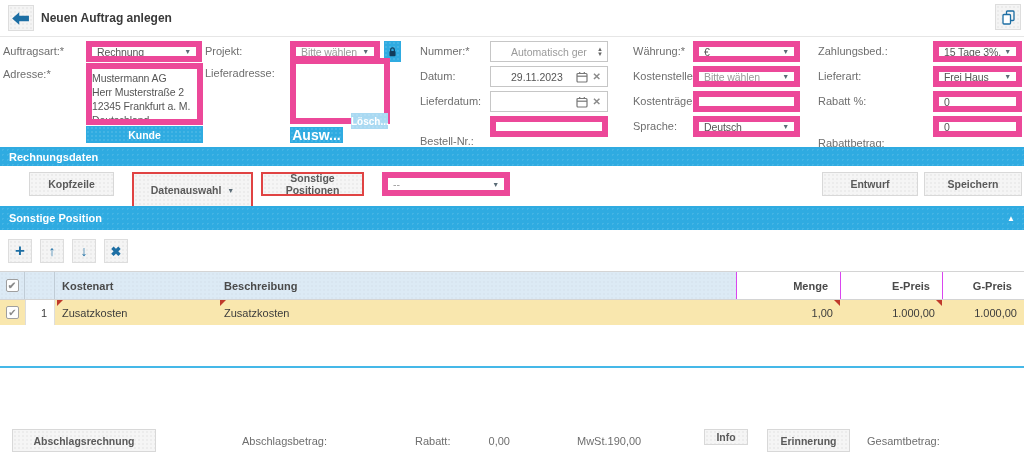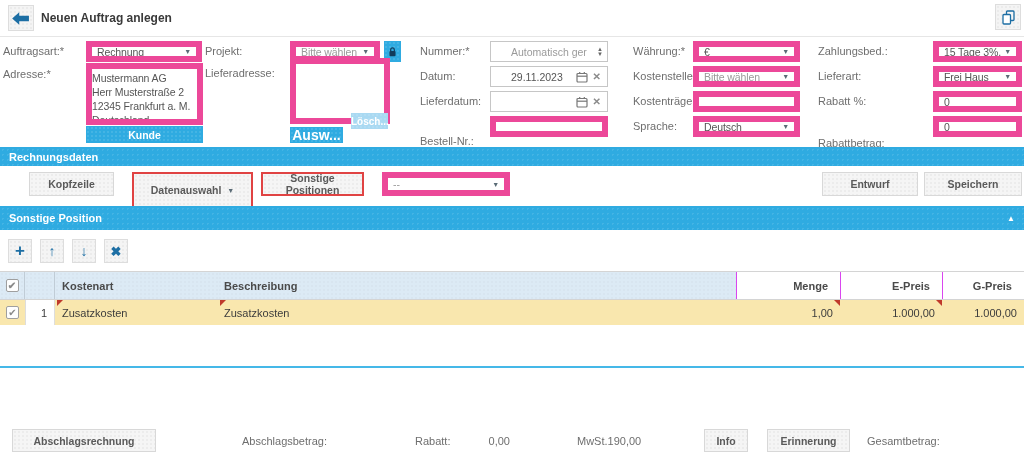--- a/index.html
+++ b/index.html
@@ -275,17 +275,17 @@
     </div>
   </div>
 
   <div class="abs divider" style="left:0;top:366px;width:1024px;height:2px;"></div>
 
   <button class="abs graybtn" style="left:12px;top:429px;width:144px;height:23px;">Abschlagsrechnung</button>
   <div class="abs lbl" style="left:242px;top:430px;line-height:23px;">Abschlagsbetrag:</div>
   <div class="abs lbl" style="left:415px;top:430px;line-height:23px;">Rabatt:</div>
   <div class="abs lbl" style="left:445px;top:430px;width:65px;line-height:23px;text-align:right;">0,00</div>
   <div class="abs lbl" style="left:577px;top:430px;line-height:23px;">MwSt.190,00</div>
-  <button class="abs graybtn" style="left:704px;top:429px;width:44px;height:23px;">Info</button>
+  <button class="abs graybtn" style="left:704px;top:429px;width:44px;height:16px;">Info</button>
   <button class="abs graybtn" style="left:767px;top:429px;width:83px;height:23px;">Erinnerung</button>
   <div class="abs lbl" style="left:867px;top:430px;line-height:23px;">Gesamtbetrag:</div>
 
 </div>
 
 </body></html>

